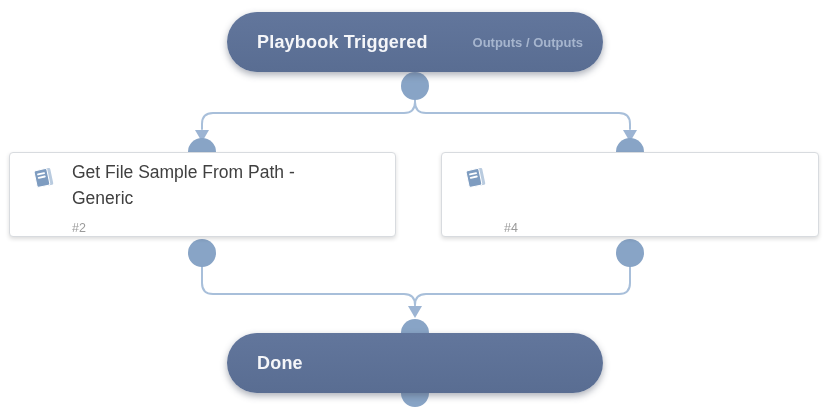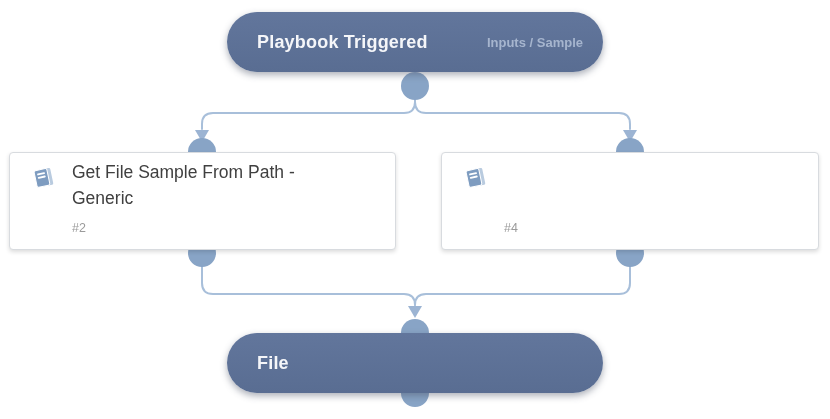--- a/index.html
+++ b/index.html
@@ -27,21 +27,21 @@
     color:#f5f6f9;font-size:18px;font-weight:600;letter-spacing:.2px;
   }
   .pill-link{
     color:#a6b5ce;font-size:13px;font-weight:600;cursor:pointer;
   }
   #trigger-node{top:12px;}
   #done-node{top:333px;}
 
   
   .task-card{
-    position:absolute;top:152px;height:98px;
+    position:absolute;top:152px;height:85px;
     background:#ffffff;
     border:1px solid #d8dbdf;border-radius:4px;
     box-shadow:0 2px 4px rgba(0,0,0,0.14);
     box-sizing:border-box;
     z-index:2;cursor:pointer;
   }
   #task-left{left:9px;width:387px;}
   #task-right{left:441px;width:378px;}
   .task-icon{position:absolute;left:21px;top:12px;width:26px;height:26px;}
   .task-title{
@@ -76,21 +76,21 @@
       <circle cx="630" cy="152" r="14"></circle>
       <circle cx="202" cy="253" r="14"></circle>
       <circle cx="630" cy="253" r="14"></circle>
       <circle cx="415" cy="333" r="14"></circle>
       <circle cx="415" cy="393" r="14"></circle>
     </g>
   </svg>
 
   <div id="trigger-node" class="pill">
     <span class="pill-title">Playbook Triggered</span>
-    <span class="pill-link">Inputs / Sample</span>
+    <span class="pill-link">Outputs / Outputs</span>
   </div>
 
   <div id="task-left" class="task-card">
     <svg class="task-icon" viewBox="0 0 26 26">
       <g transform="rotate(-12 13 13)">
         <rect x="8" y="4.2" width="13" height="17" rx="1.5" fill="#b9cbdf"></rect>
         <rect x="4.5" y="4" width="13" height="17" rx="1.5" fill="#7e9cc0" stroke="#ffffff" stroke-width="1"></rect>
         <rect x="7" y="7.4" width="8" height="1.8" rx="0.9" fill="#ffffff"></rect>
         <rect x="7" y="10.8" width="8" height="1.8" rx="0.9" fill="#ffffff"></rect>
       </g>
@@ -105,16 +105,16 @@
         <rect x="8" y="4.2" width="13" height="17" rx="1.5" fill="#b9cbdf"></rect>
         <rect x="4.5" y="4" width="13" height="17" rx="1.5" fill="#7e9cc0" stroke="#ffffff" stroke-width="1"></rect>
         <rect x="7" y="7.4" width="8" height="1.8" rx="0.9" fill="#ffffff"></rect>
         <rect x="7" y="10.8" width="8" height="1.8" rx="0.9" fill="#ffffff"></rect>
       </g>
     </svg>
     <div class="task-id">#4</div>
   </div>
 
   <div id="done-node" class="pill">
-    <span class="pill-title">File</span>
+    <span class="pill-title">Done</span>
   </div>
 
 </div>
 
 </body></html>

